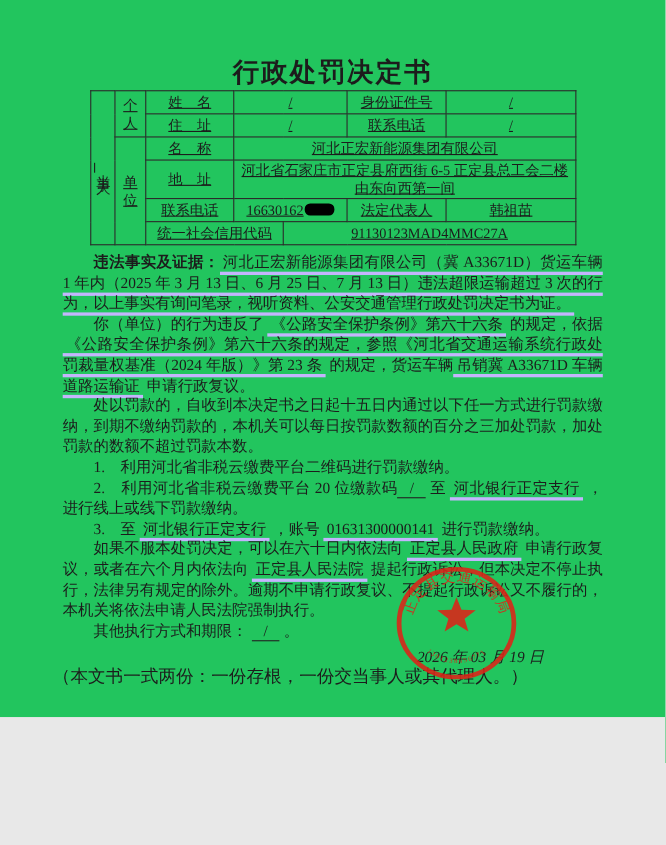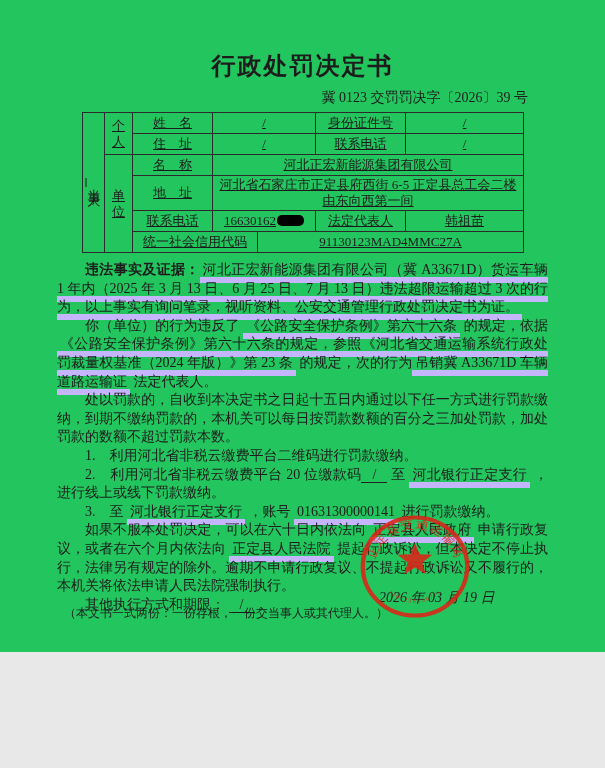--- a/index.html
+++ b/index.html
@@ -59,33 +59,33 @@
     margin-left:1px;
   }
   .body-text {
     margin:8px 57px 0 57px;
     font-size:14px;
     line-height:18.6px;
     text-align:justify;
   }
   .body-text p { text-indent:2em; }
   .plab { font-weight:bold;margin-top:39px; }
-  .u { border-bottom:6px solid #c4b5fd; padding:0 3px; }
+  .u { border-bottom:3px solid #c4b5fd; padding:0 3px; }
   .u-wide { border-bottom:1px solid #222; padding:0 11px; }
   .date-line {
     position:absolute;
     left:379px; top:589px;
     font-size:14px;
     z-index:2;
     font-style:italic;
   }
   .footer-note {
     position:absolute;
-    left:64px; top:605px;
-    font-size:12px;
+    left:48px; top:605px;
+    font-size:16px;
     z-index:1;
   }
   .seal {
     position:absolute;
     left:357px; top:512px;
     width:116px; height:109px;
     z-index:3;
     opacity:0.88;
   }
   .seal text {
@@ -93,21 +93,20 @@
     fill:#dd2418;
   }
 </style>
 </head>
 <body>
 
 <div class="page">
 
   <h1 class="title">行政处罚决定书</h1>
 
-  <div class="doc-no">冀 0123 交罚罚决字〔2026〕39 号</div>
 
   <table class="party-table">
     <colgroup>
       <col style="width:22px">
         <col style="width:28px">
         <col style="width:80px">
       <col style="width:45px">
         <col style="width:58px">
         <col style="width:90px">
         <col style="width:118px">
@@ -144,21 +143,21 @@
       </tr>
       <tr>
         <td colspan="2">统一社会信用代码</td>
         <td colspan="3">91130123MAD4MMC27A</td>
       </tr>
     </tbody>
   </table>
 
   <div class="body-text">
     <p><span class="plab">违法事实及证据：</span><span class="u">河北正宏新能源集团有限公司（冀 A33671D）货运车辆 1 年内（2025 年 3 月 13 日、6 月 25 日、7 月 13 日）违法超限运输超过 3 次的行为，以上事实有询问笔录，视听资料、公安交通管理行政处罚决定书为证。</span></p>
-    <p><span>你（单位）的行为违反了 </span><span class="u">《公路安全保护条例》第六十六条</span><span> 的规定，依据</span><span class="u">《公路安全保护条例》第六十六条的规定，参照《河北省交通运输系统行政处罚裁量权基准（2024 年版）》第 23 条</span><span> 的规定，次的行为</span><span class="u">吊销冀 A33671D 车辆道路运输证</span><span> 法定代表人。</span></p>
+    <p><span>你（单位）的行为违反了 </span><span class="u">《公路安全保护条例》第六十六条</span><span> 的规定，依据</span><span class="u">《公路安全保护条例》第六十六条的规定，参照《河北省交通运输系统行政处罚裁量权基准（2024 年版）》第 23 条</span><span> 的规定，货运车辆</span><span class="u">吊销冀 A33671D 车辆道路运输证</span><span> 申请行政复议。</span></p>
     <p><span>处以罚款的，自收到本决定书之日起十五日内通过以下任一方式进行罚款缴纳，到期不缴纳罚款的，本机关可以每日按罚款数额的百分之三加处罚款，加处罚款的数额不超过罚款本数。</span></p>
     <p><span>1.　利用河北省非税云缴费平台二维码进行罚款缴纳。</span></p>
     <p><span>2.　利用河北省非税云缴费平台 20 位缴款码</span><span class="u-wide">/</span><span> 至 </span><span class="u">河北银行正定支行</span><span> ，进行线上或线下罚款缴纳。</span></p>
     <p><span>3.　至 </span><span class="u">河北银行正定支行</span><span> ，账号 </span><span class="u">01631300000141</span><span> 进行罚款缴纳。</span></p>
     <p><span>如果不服本处罚决定，可以在六十日内依法向 </span><span class="u">正定县人民政府</span><span> 申请行政复议，或者在六个月内依法向 </span><span class="u">正定县人民法院</span><span> 提起行政诉讼，但本决定不停止执行，法律另有规定的除外。逾期不申请行政复议、不提起行政诉讼又不履行的，本机关将依法申请人民法院强制执行。</span></p>
     <p><span>其他执行方式和期限： </span><span class="u-wide">/</span><span> 。</span></p>
   </div>
 
   <div class="date-line">2026 年 03 月 19 日</div>
 

